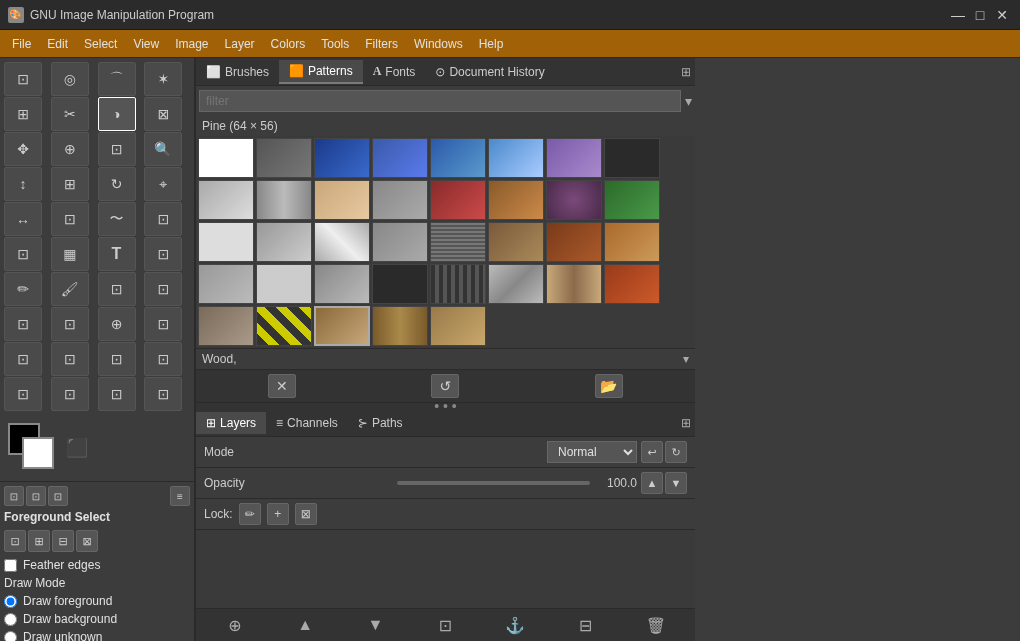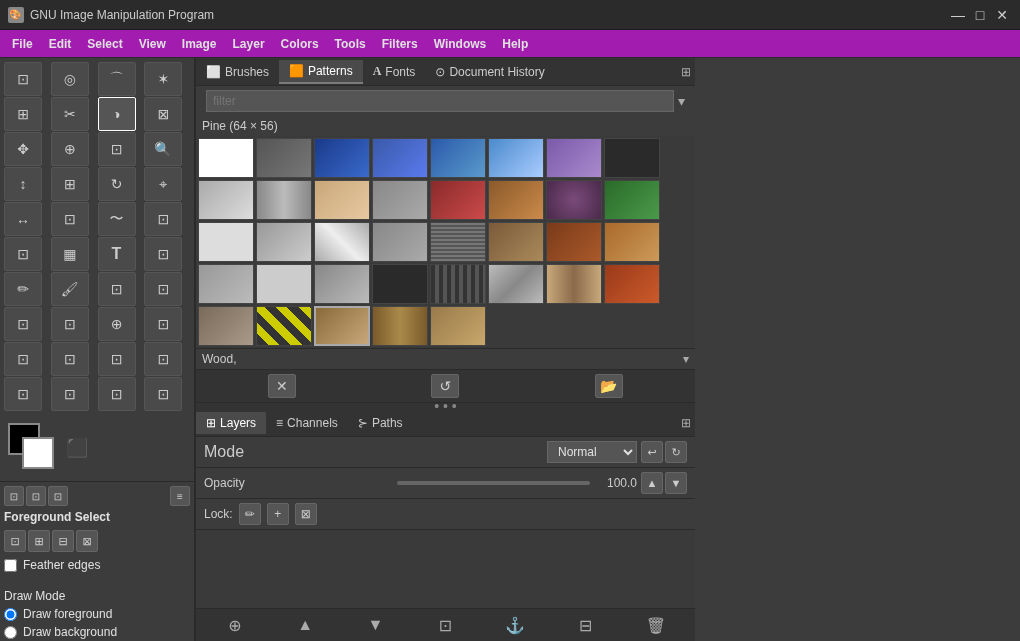--- a/index.html
+++ b/index.html
@@ -50,27 +50,26 @@
       background: transparent;
       border: none;
       color: #ccc;
       cursor: pointer;
       display: flex; align-items: center; justify-content: center;
       font-size: 14px;
     }
 
     
     .menu-bar {
-      background: #a21caf;
+      background: #a16207;
       height: 28px;
       display: flex;
       align-items: center;
       padding: 0 4px;
       border-bottom: 1px solid #2a2a2a;
-      font-weight: bold;
     }
     .menu-item {
       padding: 4px 8px;
       cursor: pointer;
       color: #e0e0e0;
       border-radius: 2px;
     }
 
     
     .main-layout {
@@ -172,21 +171,21 @@
       font-weight: bold;
       color: #e0e0e0;
       font-size: 12px;
       margin-bottom: 6px;
     }
 
     .checkbox-row {
       display: flex;
       align-items: flex-end;
       gap: 6px;
-      margin-bottom: 17px;
+      margin-bottom: 4px;
     }
     .checkbox-row input[type=checkbox] {
       cursor: pointer;
     }
 
     .draw-mode-title {
       font-size: 12px;
       color: #e0e0e0;
       margin-bottom: 4px;
     }
@@ -270,21 +269,21 @@
     .panel-maximize {
       margin-left: auto;
       margin-right: 4px;
       cursor: pointer;
       color: #aaa;
     }
 
     .filter-bar {
       display: flex;
       align-items: center;
-      padding: 4px 10px;
+      padding: 4px 3px;
       gap: 4px;
       background: #3c3c3c;
     }
     .filter-input {
       flex: 1;
       background: #555;
       border: 1px solid #666;
       color: #e0e0e0;
       padding: 3px 6px;
       font-size: 12px;
@@ -388,21 +387,21 @@
       color: #fff;
     }
 
     .mode-row {
       display: flex;
       align-items: center;
       padding: 4px 8px;
       background: #3c3c3c;
       border-bottom: 1px solid #2a2a2a;
     }
-    .mode-label { color: #ccc; font-size: 16px; flex: 1; }
+    .mode-label { color: #ccc; font-size: 12px; flex: 1; }
     .mode-select {
       background: #555;
       border: 1px solid #666;
       color: #e0e0e0;
       padding: 2px 6px;
       font-size: 12px;
       width: 90px;
     }
     .mode-controls {
       display: flex;

